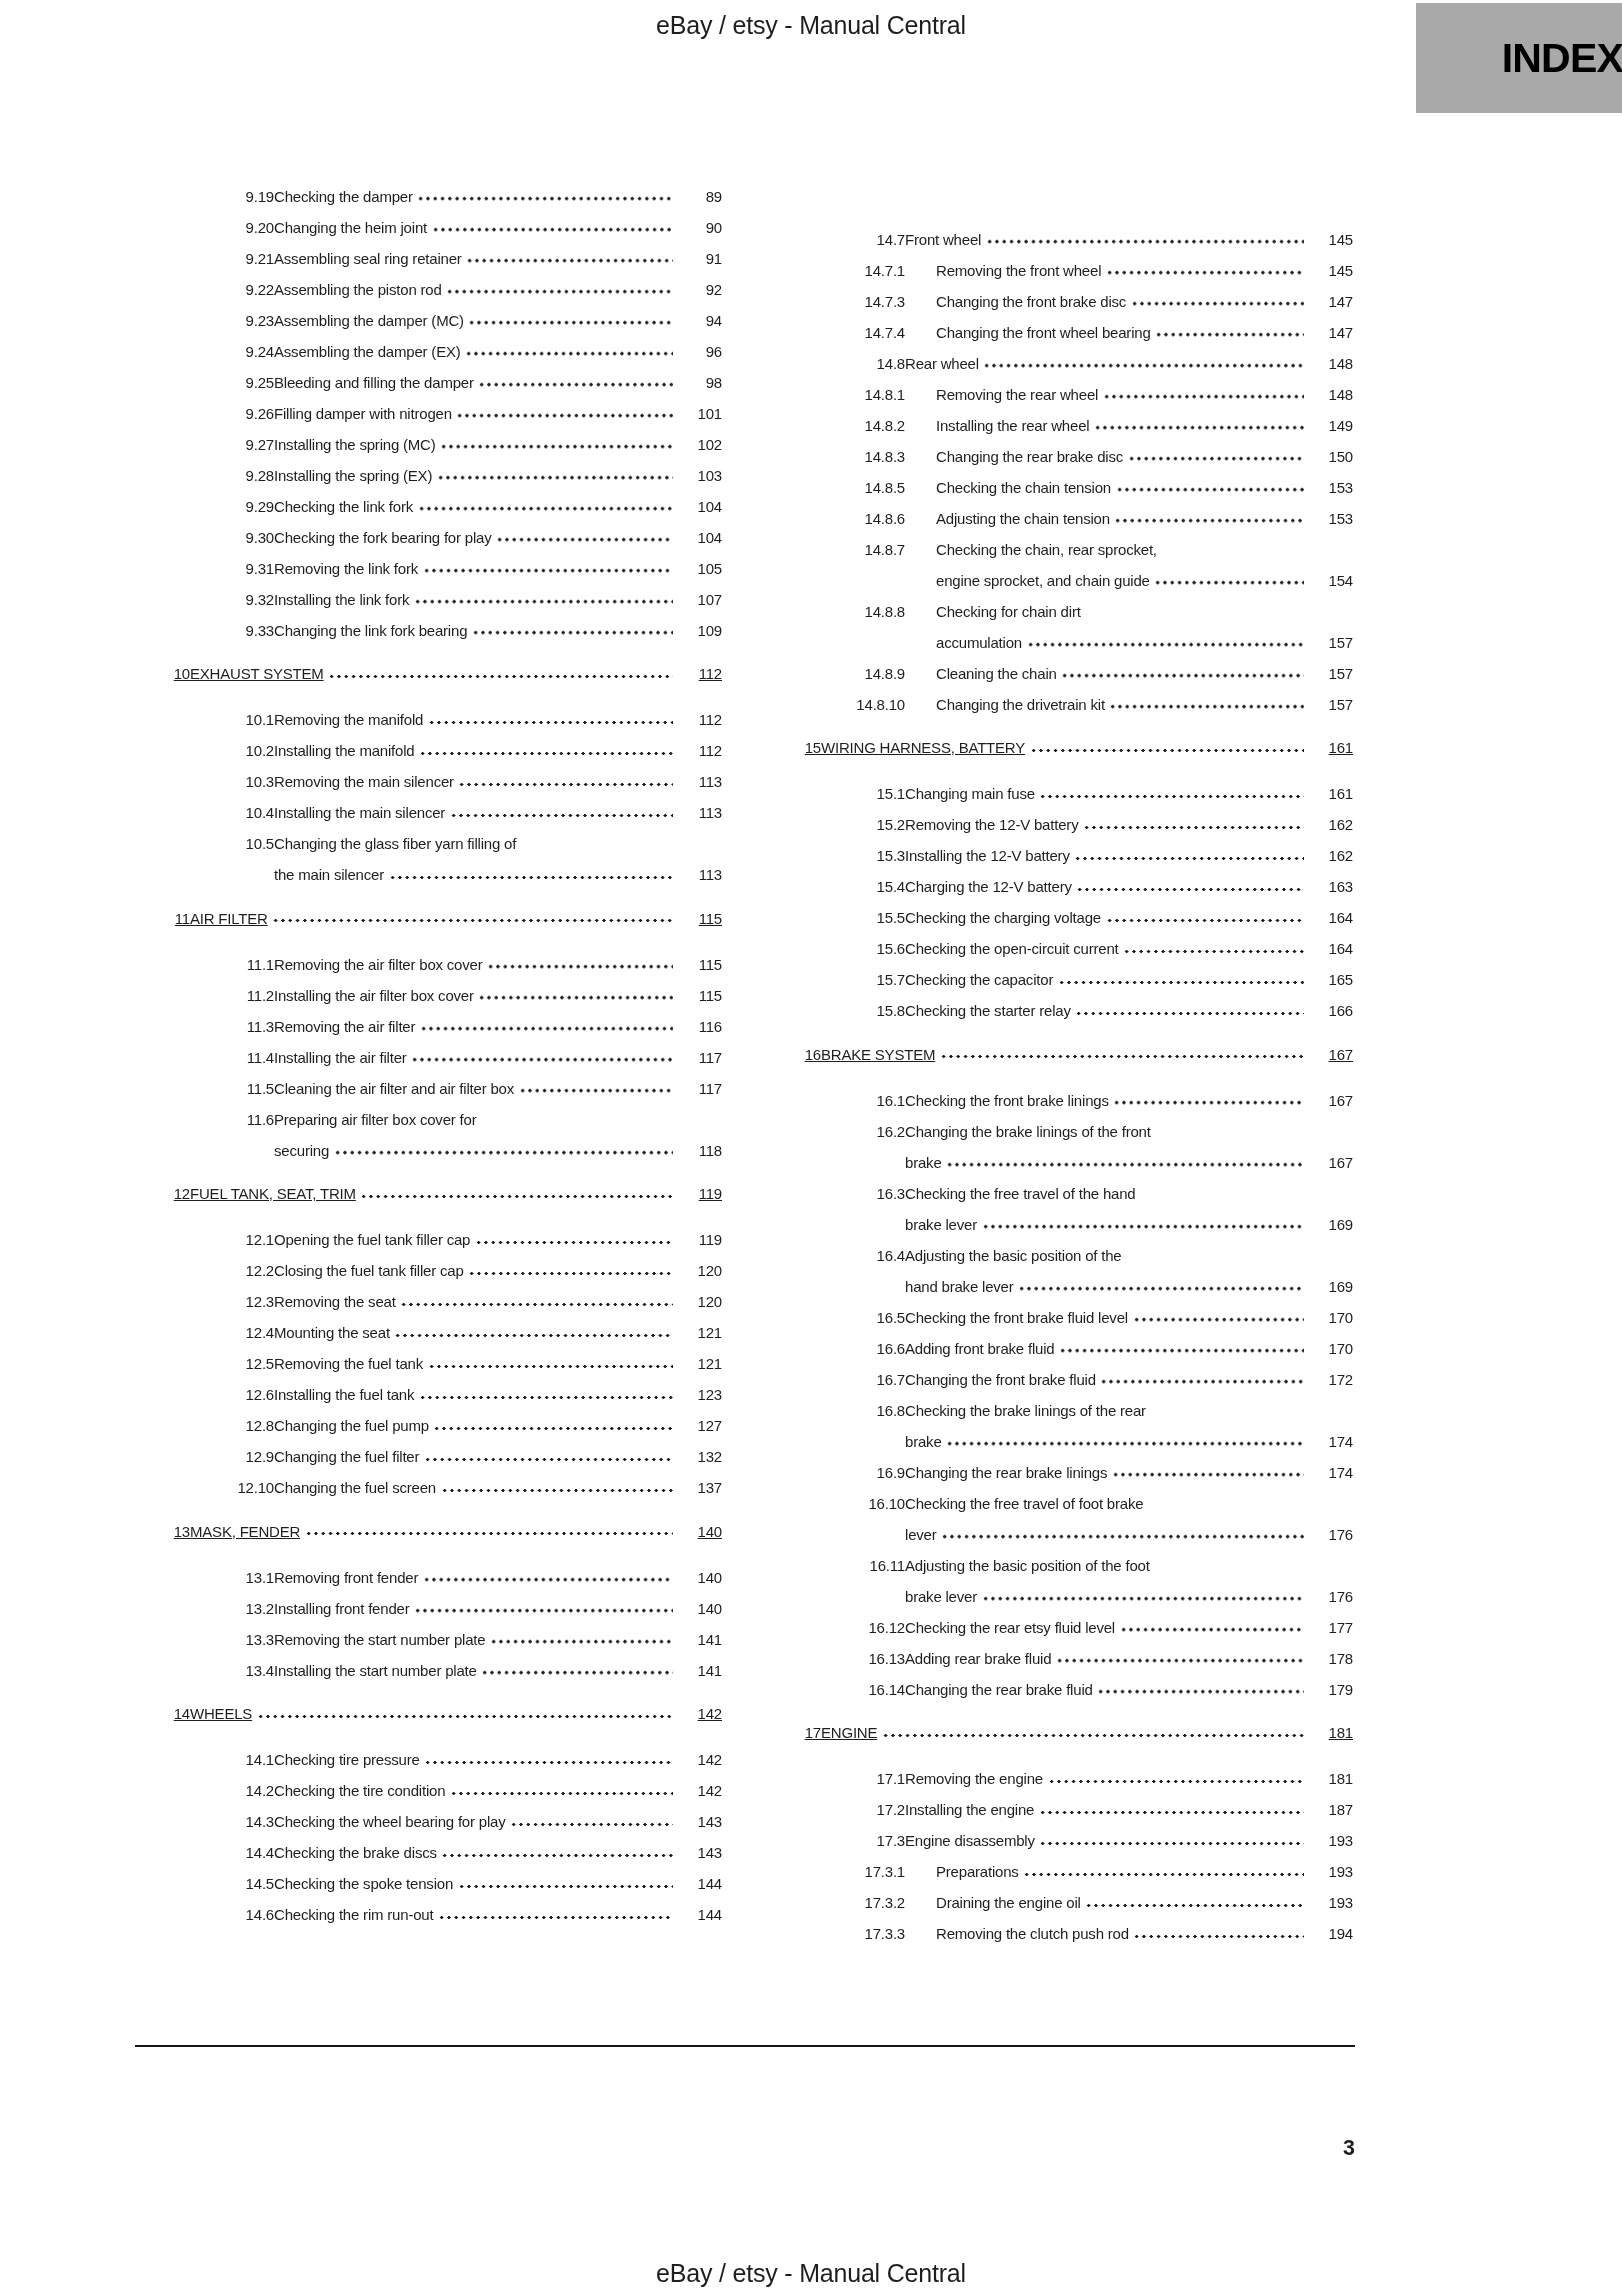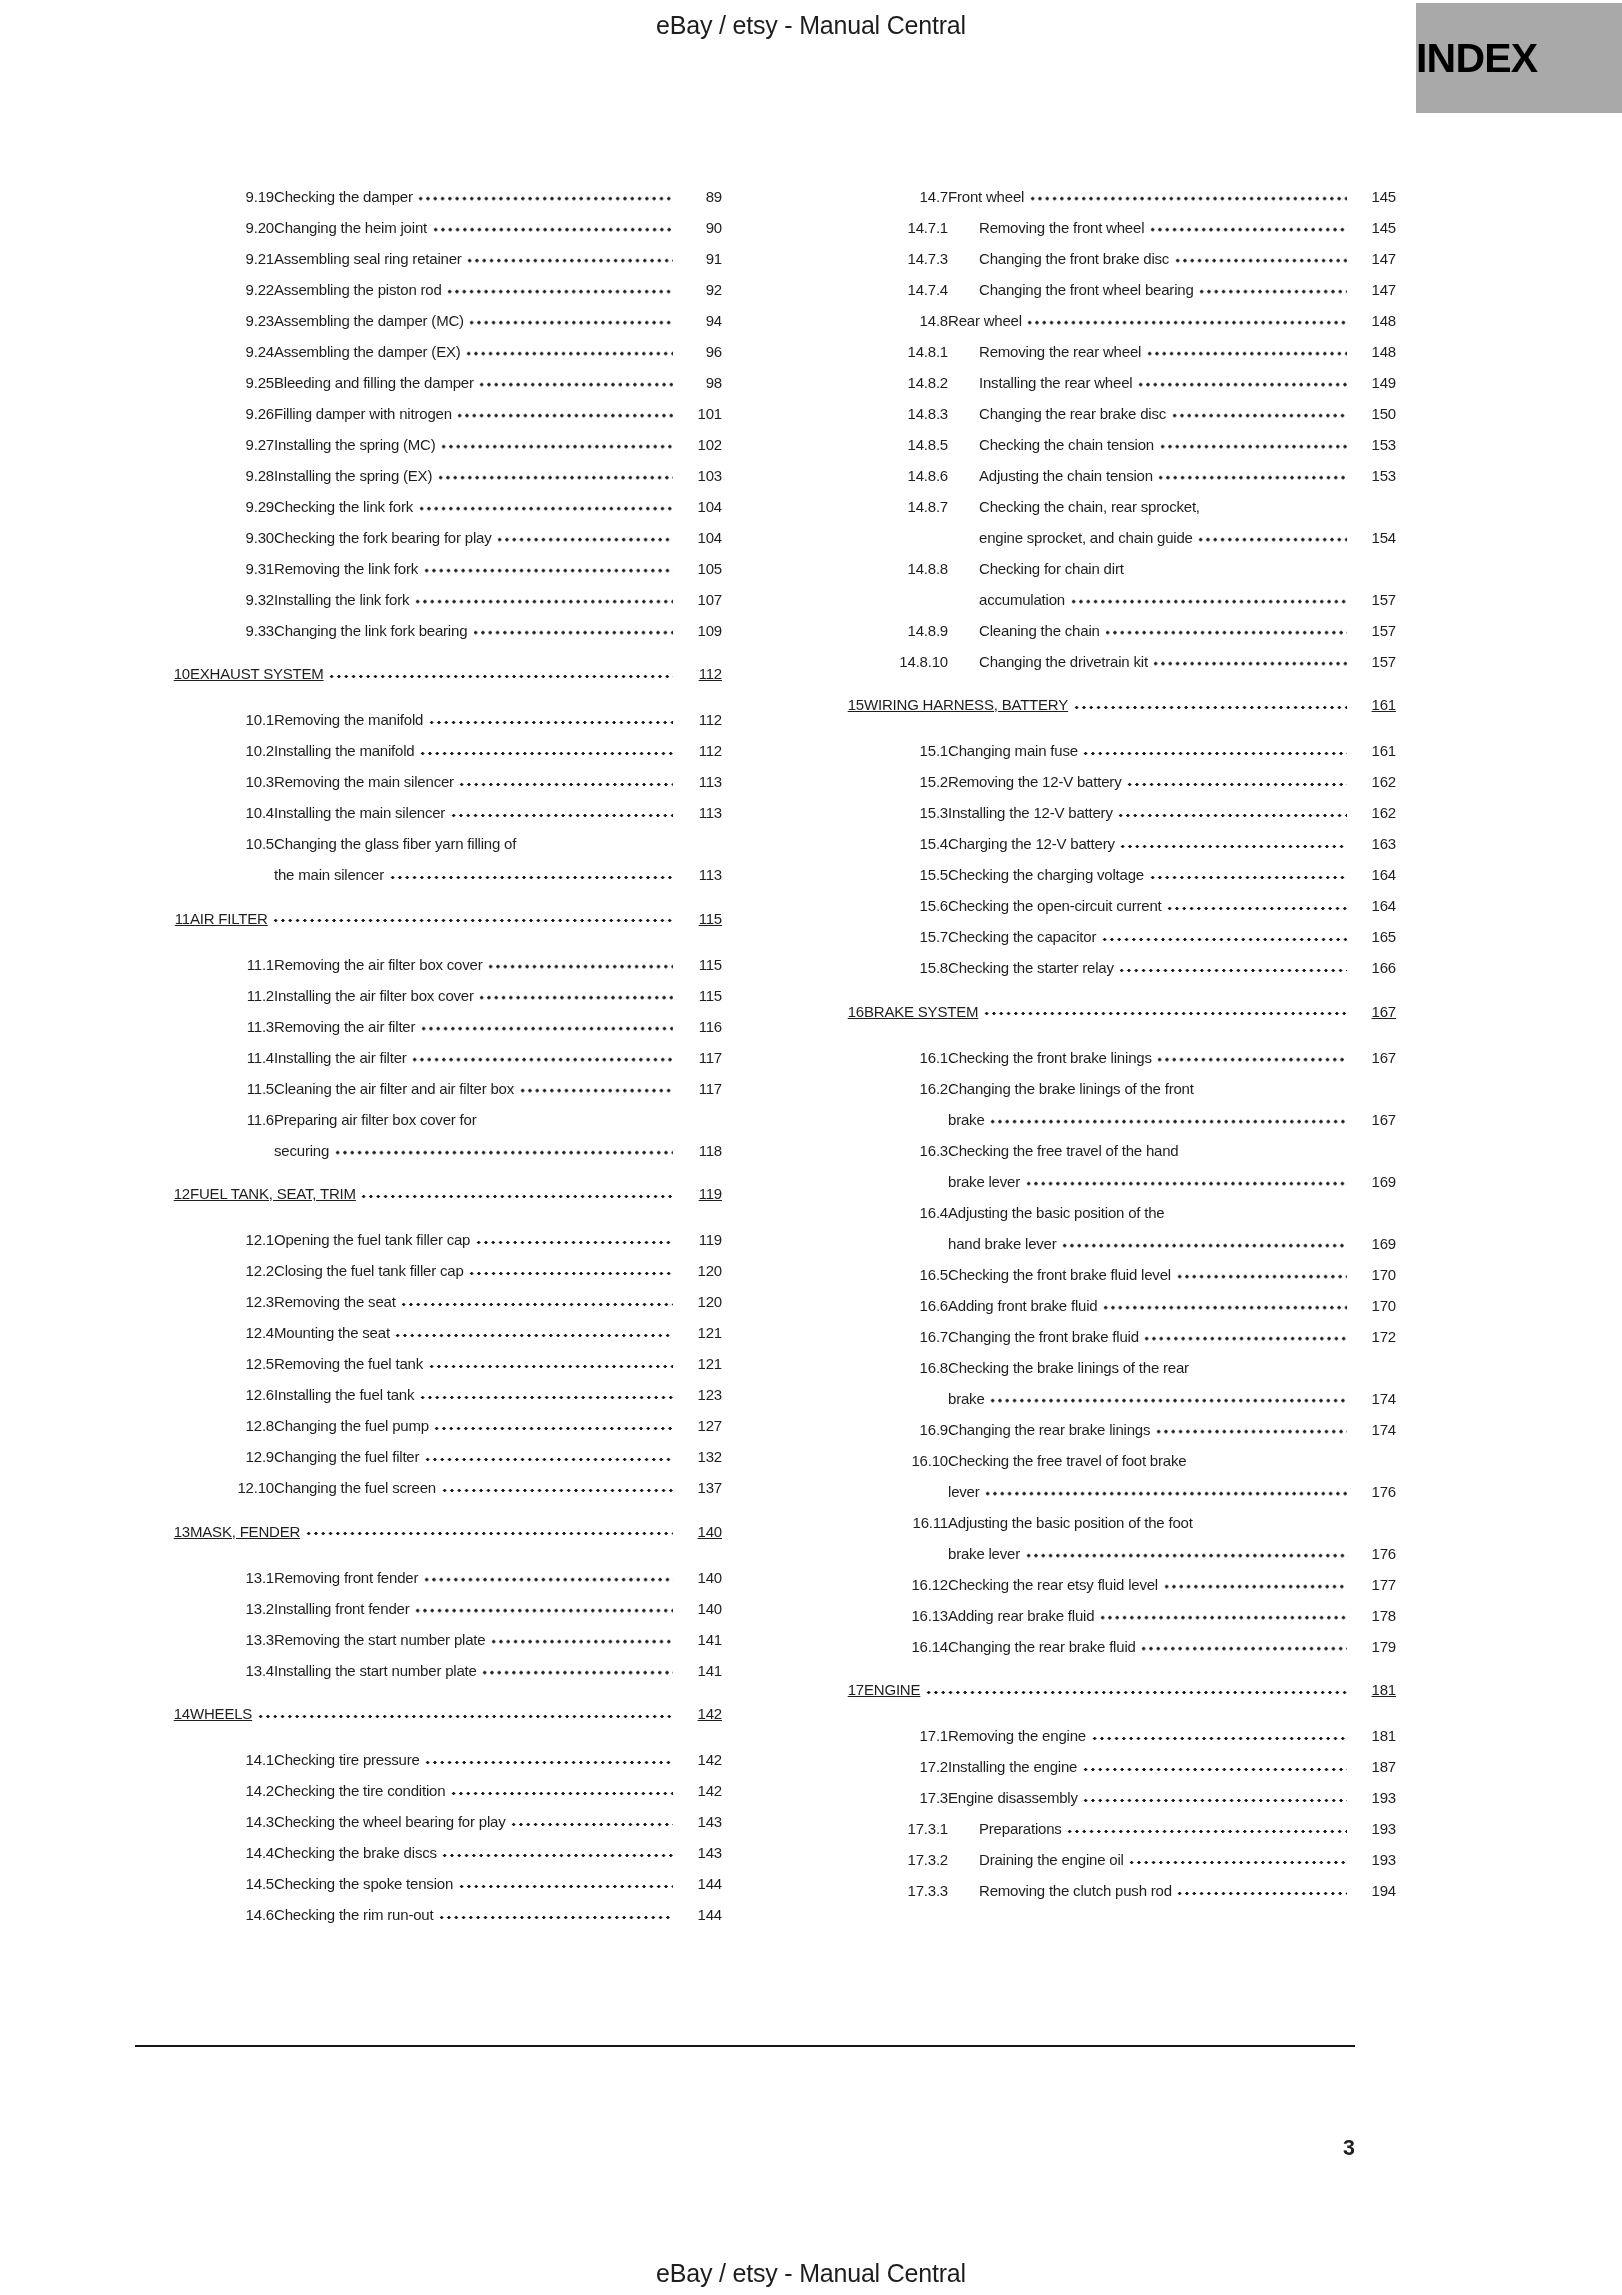--- a/index.html
+++ b/index.html
@@ -11,29 +11,29 @@
     color: #1e1e1e;
     position: relative;
     overflow: hidden;
   }
   .page-header {
     position: absolute; top: 10.7px; left: 0; width: 100%;
     text-align: center; font-size: 25px; letter-spacing: -0.2px;
   }
   .index-tab {
     position: absolute; top: 3.1px; left: 1416px; width: 207px; height: 110px;
-    display: flex; align-items: center; justify-content: flex-start;
+    display: flex; align-items: center; justify-content: flex-end;
     font-size: 41px; font-weight: 700; letter-spacing: -0.8px; color: #000000;
   }
   .toc-col {
     position: absolute; top: 181px; width: 586px;
     font-size: 15px; letter-spacing: -0.2px;
   }
   #col-left  { left: 136px; }
-  #col-right { left: 810px; }
+  #col-right { left: 767px; margin-top: 43px; }
   .row { display: flex; align-items: flex-end; line-height: 31px; white-space: nowrap; }
   .entry.chapter { margin: 12.2px 0 15.3px 0; text-decoration: underline; }
   .entry.chapter .num { flex: 0 0 54px; }
   .entry.section .num, .entry.sub .num { flex: 0 0 138px; padding-left: 54px; }
   .entry.sub .title { padding-left: 31px; }
   .title { flex: 0 0 auto; }
   .leader {
     flex: 1 1 6.1px; min-width: 6.1px; height: 9.2px;
     margin: 0 5.4px 8.4px 4.6px;
     background-image: radial-gradient(circle, #1c1c1c 1.4px, rgba(0,0,0,0) 1.7px);

